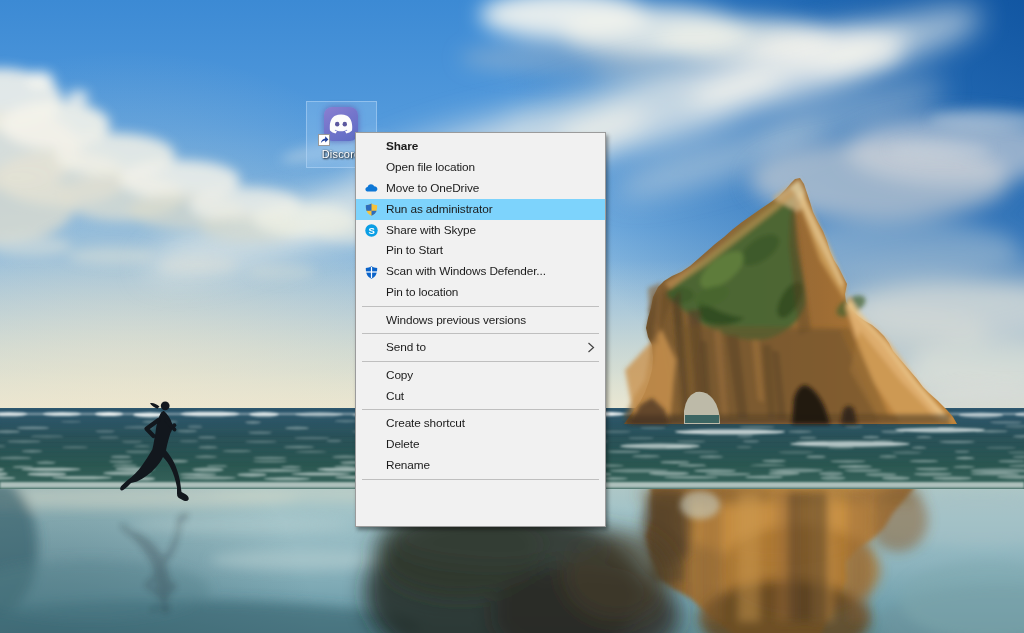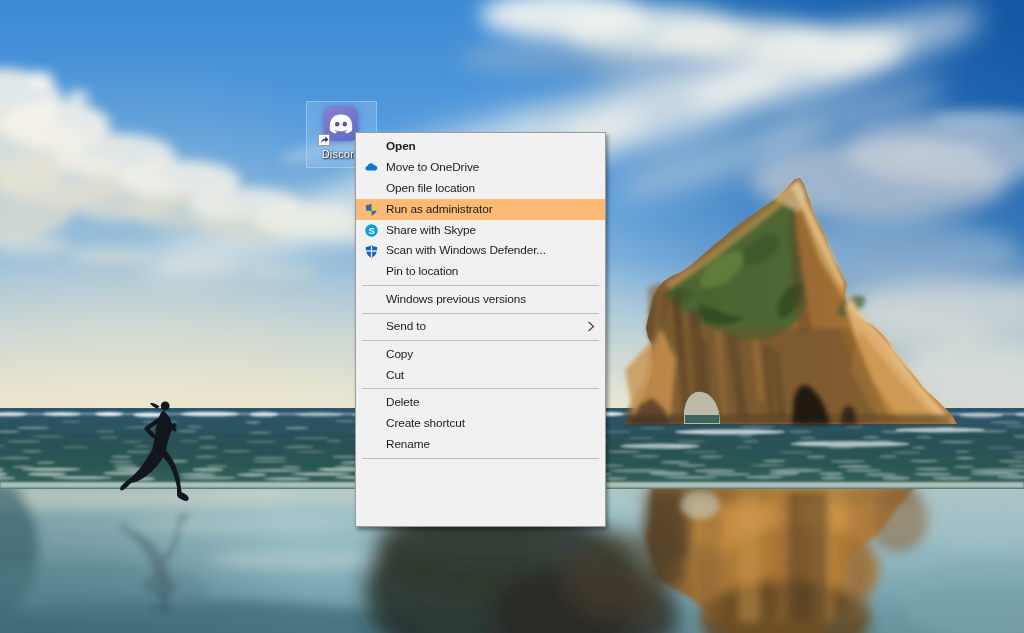--- a/index.html
+++ b/index.html
@@ -1,21 +1,21 @@
 <!DOCTYPE html>
 <html><head><meta charset="utf-8">
 <style>
 html,body{margin:0;padding:0}
 #desktop{position:relative;width:1024px;height:633px;overflow:hidden;font-family:"Liberation Sans",sans-serif}
 #bg{position:absolute;left:0;top:0}
 #menu{position:absolute;left:355px;top:132px;width:251px;height:395px;box-sizing:border-box;
  background:#f1f1f1;border:1px solid #9b9b9b;box-shadow:2px 3px 4px rgba(0,0,0,.4);
  padding-top:3px;font-size:11.8px;letter-spacing:-0.12px;color:#1b1b1b}
 .mi{position:relative;height:20.9px;line-height:20.9px;padding-left:30px;white-space:nowrap}
-.mi.hl{background:#fdba74}
+.mi.hl{background:#7dd3fc}
 .mi svg{position:absolute;left:8px;top:3.5px}
 .mi svg.arrow{left:auto;right:10px;top:5px}
 .sep{height:0;border-top:1px solid #bfbfbf;margin:2.8px 6px}
 #sel{position:absolute;left:306px;top:101px;width:69px;height:65px;background:rgba(145,195,240,.35);border:1px solid rgba(195,225,250,.45)}
 #dicon{position:absolute;left:324px;top:107px;width:34px;height:34px;border-radius:8px;
  background:linear-gradient(150deg,#8b7fd0 0%,#7475cb 45%,#5d6cc4 100%);box-shadow:0 0 6px rgba(90,70,160,.6)}
 #shortcut{position:absolute;left:318px;top:134px;width:12px;height:12px;background:#fff;border:1px solid #9a9a9a;box-sizing:border-box}
 #dlabel{position:absolute;left:308px;top:148px;width:66px;text-align:center;font-size:11px;color:#fff;
  text-shadow:1px 1px 2px rgba(0,0,0,.95),0 0 2px rgba(0,0,0,.55);letter-spacing:.2px}
 </style></head>
@@ -489,48 +489,49 @@
 <ellipse cx="20.8" cy="17.2" rx="2.2" ry="2.4" fill="#5b579e"></ellipse>
 </svg>
 </div>
 <div id="shortcut">
 <svg width="10" height="10" viewBox="0 0 10 10" style="position:absolute;left:0;top:0">
 <path d="M1.8,8.4 C2,5.2 4,3.6 6.2,3.4 L6.2,1.2 L9.4,4.4 L6.2,7.6 L6.2,5.5 C4.4,5.5 2.9,6.4 1.8,8.4 Z" fill="#1d3f9b"></path>
 </svg>
 </div>
 <div id="dlabel">Discord</div>
 <div id="menu">
- <div class="mi" style="font-weight:bold">Open</div>
+ <div class="mi" style="font-weight:bold">Share</div>
+ <div class="mi">Open file location</div>
  <div class="mi"><svg width="15" height="15" viewBox="0 0 15 15">
           <path d="M4.1,10.6 C2.6,10.6 1.4,9.7 1.4,8.3 C1.4,7 2.4,6.2 3.6,6 C3.9,4.4 5.3,3.2 7,3.2 C8.4,3.2 9.6,4 10.2,5.2 C11.9,5.3 13.4,6.3 13.4,8 C13.4,9.5 12.2,10.6 10.6,10.6 Z" fill="#0d77d6"></path>
         </svg>Move to OneDrive</div>
- <div class="mi">Open file location</div>
  <div class="mi hl"><svg width="15" height="15" viewBox="0 0 15 15">
   <path d="M7.5,1.6 C9.2,2.9 11.2,3.3 13.2,3.3 C13.2,7.6 12.6,11.6 7.5,13.8 C2.4,11.6 1.8,7.6 1.8,3.3 C3.8,3.3 5.8,2.9 7.5,1.6 Z" fill="#f6c33c"></path>
   <path d="M7.5,1.6 C5.8,2.9 3.8,3.3 1.8,3.3 C1.8,5.2 1.9,7.1 2.4,8.7 L7.5,8.7 L7.5,1.6 Z" fill="#2c6cbd"></path>
   <path d="M7.5,8.7 L12.6,8.7 C11.8,10.9 10.2,12.6 7.5,13.8 L7.5,8.7 Z" fill="#2c6cbd"></path>
  </svg>Run as administrator</div>
  <div class="mi"><svg width="15" height="15" viewBox="0 0 15 15">
           <circle cx="7.5" cy="7.5" r="6.2" fill="#0a9ee5"></circle>
           <text x="7.5" y="11" font-size="9.5" font-weight="bold" fill="#fff" text-anchor="middle" font-family="Liberation Sans">S</text>
         </svg>Share with Skype</div>
+ <div class="mi">Pin to Start</div>
  <div class="mi"><svg width="15" height="15" viewBox="0 0 15 15">
           <path d="M7.5,1.3 C9.2,2.6 11.2,3 13.2,3 C13.2,7.3 12.6,11.4 7.5,13.7 C2.4,11.4 1.8,7.3 1.8,3 C3.8,3 5.8,2.6 7.5,1.3 Z" fill="#0a63c9"></path>
           <rect x="6.9" y="2" width="1.2" height="11" fill="#fff"></rect>
           <rect x="2" y="6.4" width="11" height="1.2" fill="#fff"></rect>
         </svg>Scan with Windows Defender...</div>
  <div class="mi">Pin to location</div>
  <div class="sep"></div>
  <div class="mi">Windows previous versions</div>
  <div class="sep"></div>
  <div class="mi">Send to<svg class="arrow" width="8" height="11" viewBox="0 0 8 11">
           <path d="M1.5,1 L6.5,5.5 L1.5,10" stroke="#444" stroke-width="1.2" fill="none"></path>
         </svg></div>
  <div class="sep"></div>
  <div class="mi">Copy</div>
  <div class="mi">Cut</div>
  <div class="sep"></div>
+ <div class="mi">Create shortcut</div>
  <div class="mi">Delete</div>
- <div class="mi">Create shortcut</div>
  <div class="mi">Rename</div>
  <div class="sep"></div>
 </div>
 </div>
 
 </body></html>

